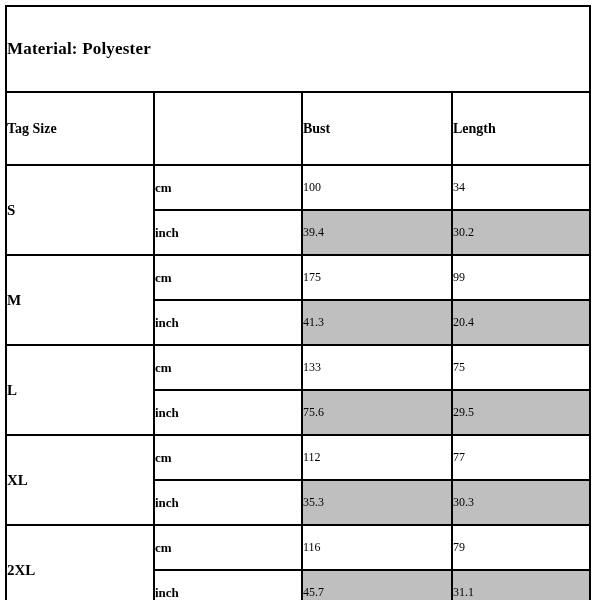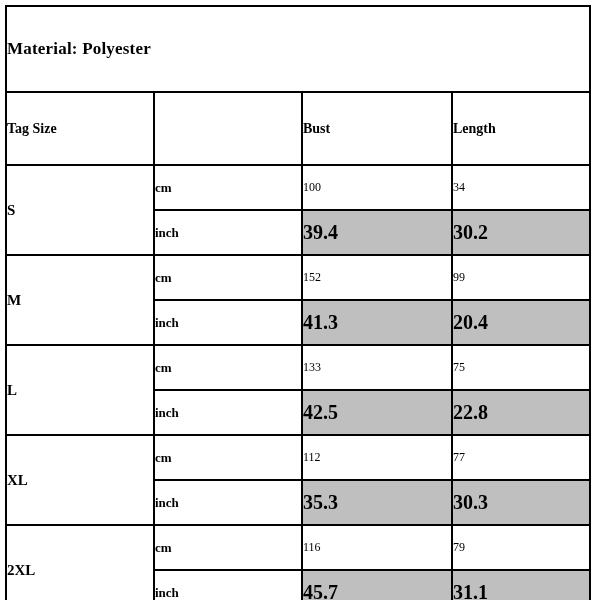--- a/index.html
+++ b/index.html
@@ -60,22 +60,22 @@
     font-size: 13px;
     font-weight: bold;
     height: 43px;
     margin-left: 36px;
   }
   .val-cm {
     font-size: 12px;
     font-weight: normal;
   }
   .val-inch {
-    font-size: 20px;
-    font-weight: bold;
+    font-size: 12px;
+    font-weight: normal;
     background: #bfbfbf !important;
   }
 </style>
 </head>
 <body>
 
 <div class="sheet">
   <table class="size-chart">
     <colgroup>
       <col class="col-size">
@@ -103,39 +103,39 @@
       </tr>
       <tr>
         <td class="unit-cell">inch</td>
         <td class="val-inch">39.4</td>
         <td class="val-inch">30.2</td>
       </tr>
 
       <tr>
         <td class="size-cell" rowspan="2">M</td>
         <td class="unit-cell">cm</td>
-        <td class="val-cm">152</td>
+        <td class="val-cm">175</td>
         <td class="val-cm">99</td>
       </tr>
       <tr>
         <td class="unit-cell">inch</td>
         <td class="val-inch">41.3</td>
         <td class="val-inch">20.4</td>
       </tr>
 
       <tr>
         <td class="size-cell" rowspan="2">L</td>
         <td class="unit-cell">cm</td>
         <td class="val-cm">133</td>
         <td class="val-cm">75</td>
       </tr>
       <tr>
         <td class="unit-cell">inch</td>
-        <td class="val-inch">42.5</td>
-        <td class="val-inch">22.8</td>
+        <td class="val-inch">75.6</td>
+        <td class="val-inch">29.5</td>
       </tr>
 
       <tr>
         <td class="size-cell" rowspan="2">XL</td>
         <td class="unit-cell">cm</td>
         <td class="val-cm">112</td>
         <td class="val-cm">77</td>
       </tr>
       <tr>
         <td class="unit-cell">inch</td>

